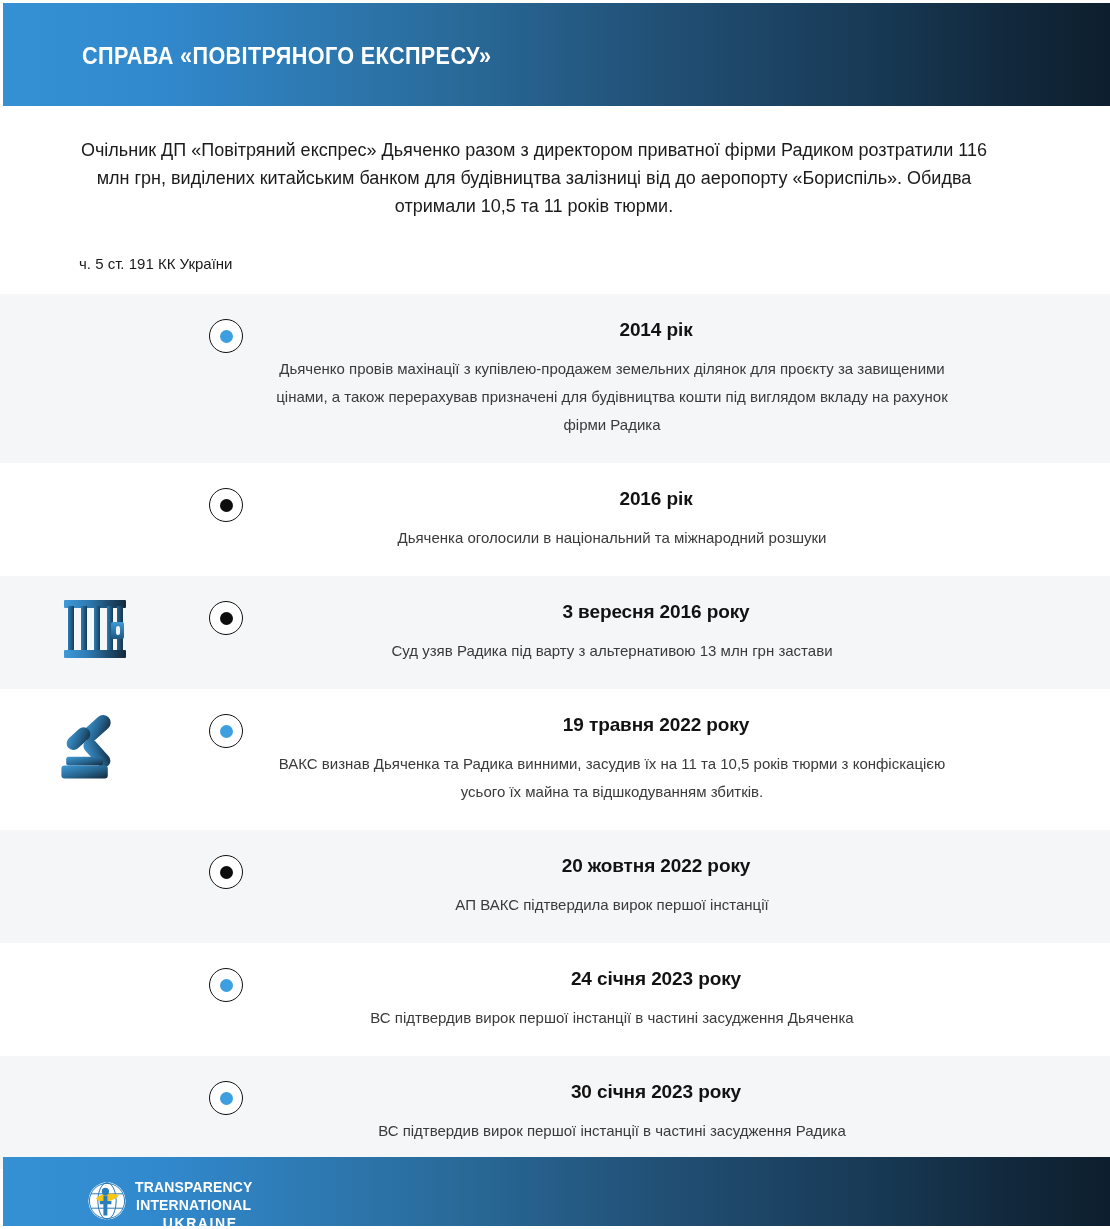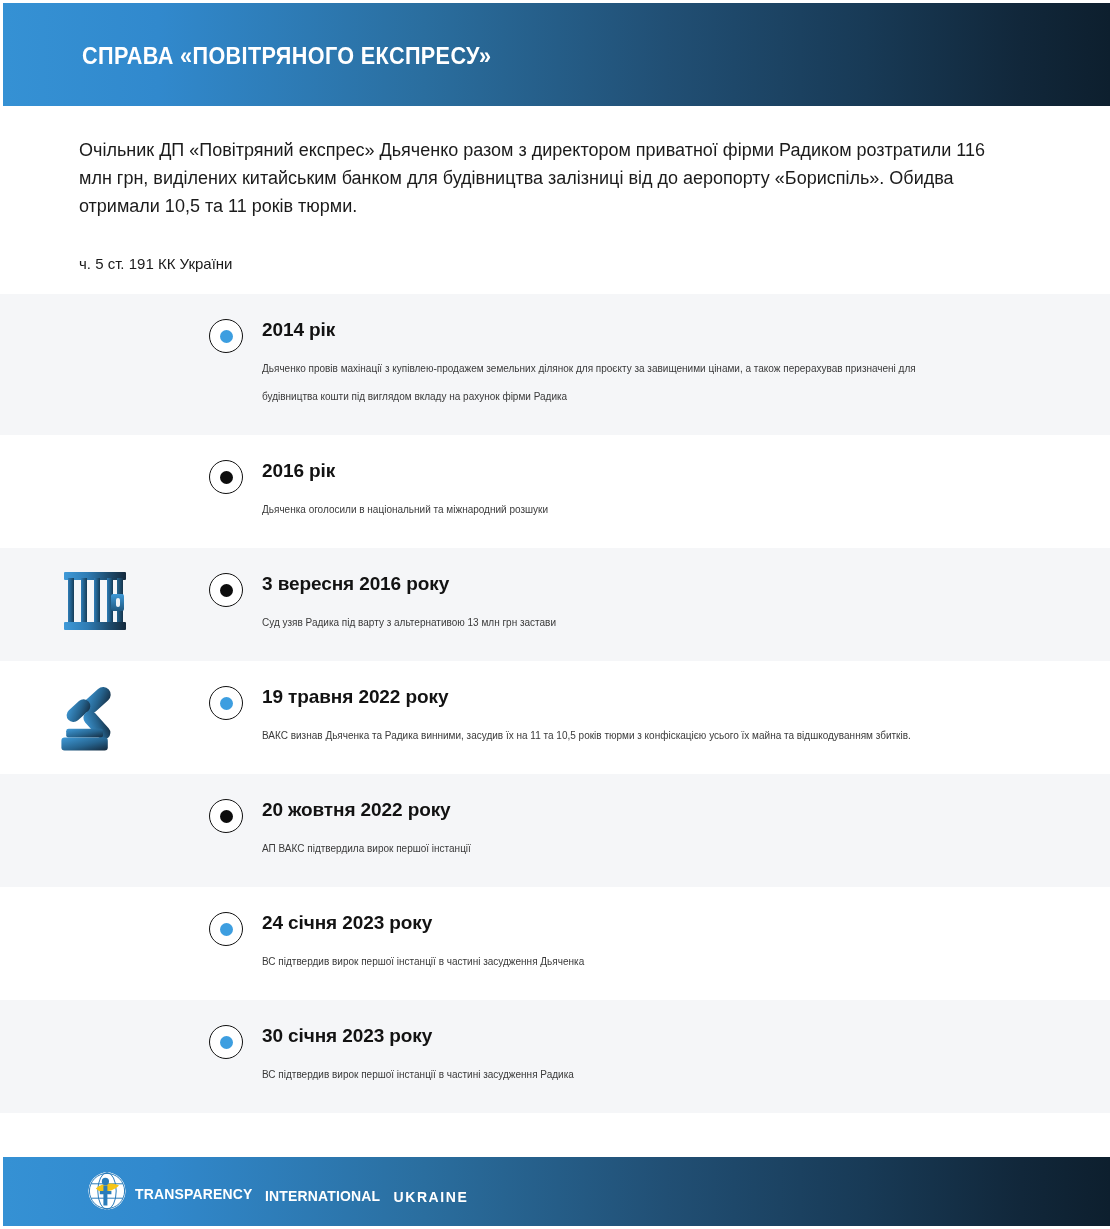--- a/index.html
+++ b/index.html
@@ -10,20 +10,21 @@
     background: #ffffff;
     font-family: "Liberation Sans", "DejaVu Sans", sans-serif;
     overflow: hidden;
   }
 
   .page {
     position: relative;
     width: 1110px;
     height: 1229px;
     background: #ffffff;
+    text-align: center;
   }
 
   
   .header-band {
     position: absolute;
     left: 3px;
     top: 3px;
     width: 1107px;
     height: 103px;
     background: linear-gradient(90deg, #3591d4 0%, #3189cd 14%, #2a6e9f 38%, #214f74 60%, #183a56 78%, #11273a 92%, #0d1f2e 100%);
@@ -143,21 +144,21 @@
   .tl-date {
     font-size: 19px;
     font-weight: 700;
     color: #121212;
     letter-spacing: -0.1px;
     margin-bottom: 13px;
     line-height: 24px;
   }
 
   .tl-desc {
-    font-size: 10px;
+    font-size: 15px;
     line-height: 28px;
     color: #3a3a3a;
     max-width: 700px;
   }
 
   
   .icon-wrap {
     margin-top: 22px;
     position: relative;
   }
@@ -232,21 +233,21 @@
     position: absolute;
     left: 84px;
     top: 14px;
     display: flex;
     align-items: center;
     gap: 8px;
   }
 
   .logo-mark { width: 40px; height: 40px; flex: 0 0 40px; }
 
-  .logo-text { display: flex; flex-direction: row; line-height: 1; margin-top: 8px; }
+  .logo-text { display: flex; flex-direction: column; line-height: 1; margin-top: 8px; }
   .logo-line1, .logo-line2 {
     color: #ffffff;
     font-size: 15.5px;
     font-weight: 700;
     letter-spacing: 0.2px;
     font-family: "Liberation Sans Narrow", "Liberation Sans", sans-serif;
     transform: scaleX(0.9);
     transform-origin: left center;
   }
   .logo-line2 { margin-top: 2px; }

